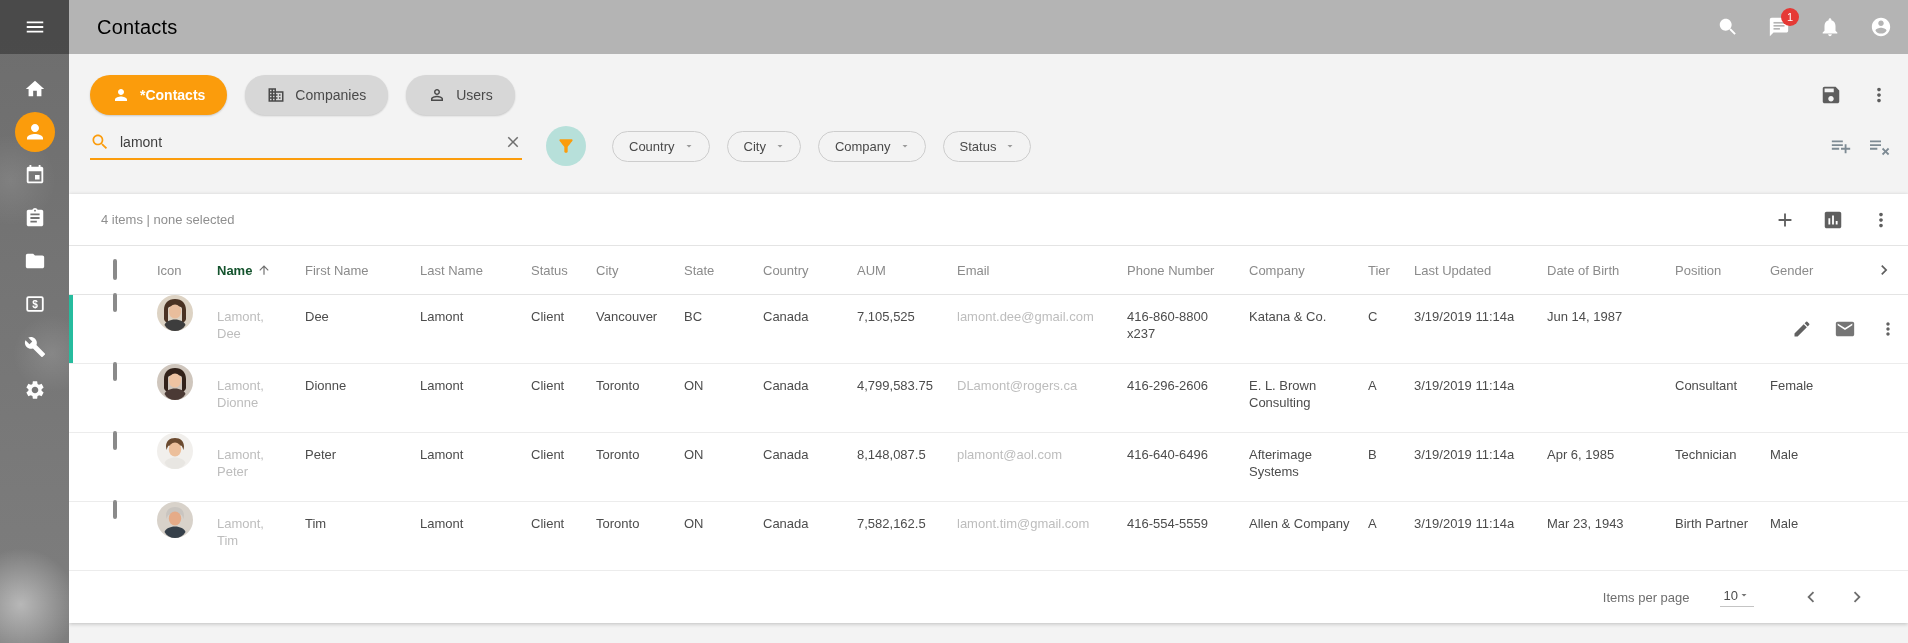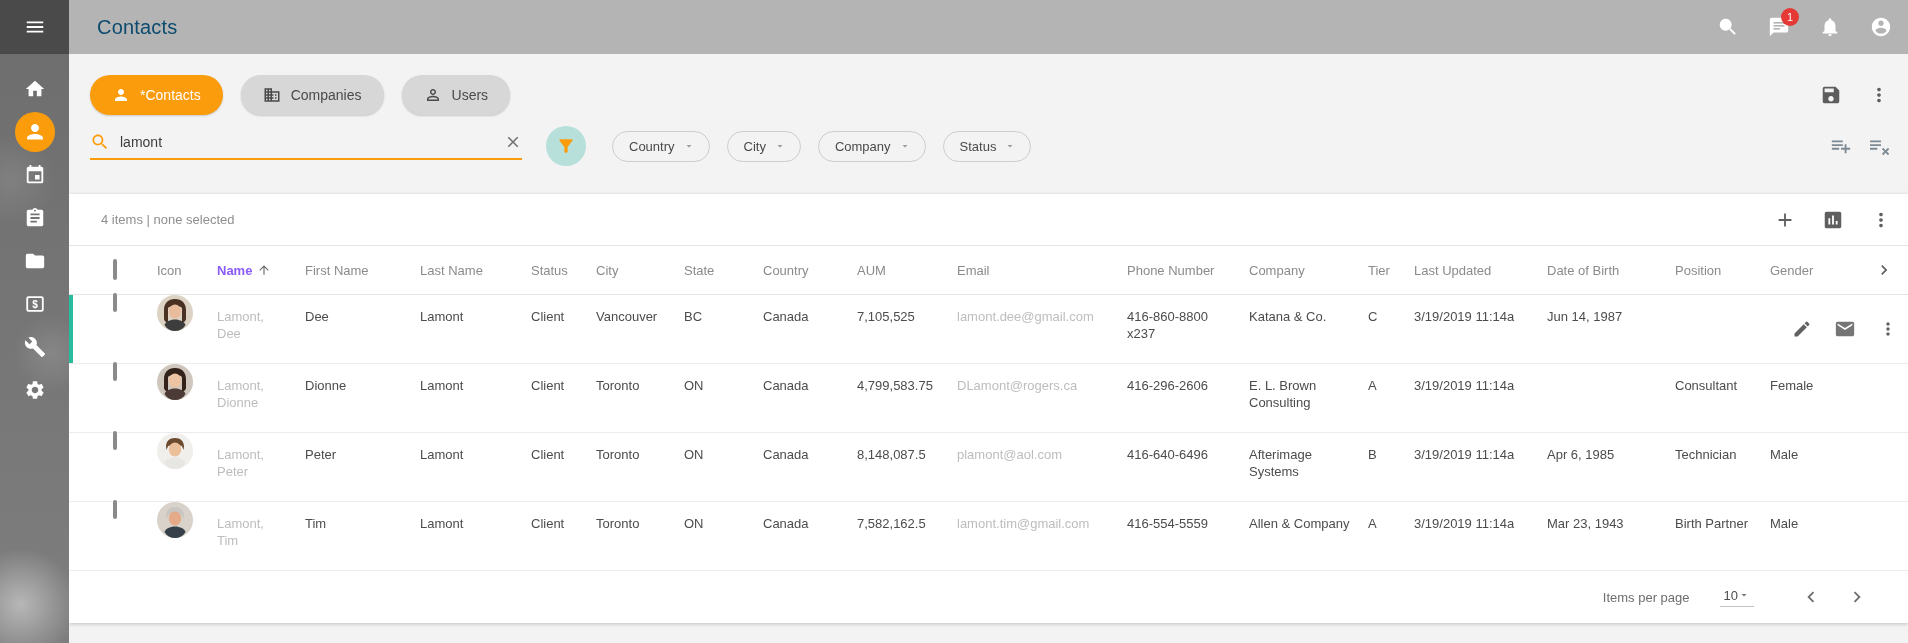--- a/index.html
+++ b/index.html
@@ -17,35 +17,35 @@
   .nav-items { display:flex; flex-direction:column; align-items:center; padding-top:13px; }
   .nav-item { width:69px; height:43px; display:flex; align-items:center; justify-content:center; cursor:pointer; color:#fff; }
   .nav-item svg { width:22px; height:22px; }
   .nav-active-circle { width:40px; height:40px; border-radius:50%; background:var(--accent,#fb9c0c);
     display:flex; align-items:center; justify-content:center; }
   .nav-active-circle svg { width:24px; height:24px; }
 
   
   .topbar { position:absolute; left:69px; top:0; right:0; height:54px; background:var(--topbar,#b4b4b4);
     display:flex; align-items:center; }
-  .topbar-title { color:#0c4a6e; font-size:20px; font-weight:500; padding-left:28px; letter-spacing:.2px; }
+  .topbar-title { color:#000000; font-size:20px; font-weight:500; padding-left:28px; letter-spacing:.2px; }
   .topbar-icons { margin-left:auto; display:flex; align-items:center; gap:29px; padding-right:16px; }
   .topbar-icons .tb-ic { position:relative; width:22px; height:22px; color:#fff; cursor:pointer; }
   .tb-ic svg { width:22px; height:22px; }
   .badge { position:absolute; top:-8px; right:-9px; min-width:18px; height:18px; border-radius:50%;
     background:var(--badge,#e53935); color:#fff; font-size:11px; display:flex; align-items:center; justify-content:center; }
 
   
   .content { position:absolute; left:69px; top:54px; right:0; bottom:0; background:var(--page,#f3f3f3); }
 
   .tabs-row { display:flex; align-items:center; gap:18px; padding:21px 18px 0 21px; }
   .pill { height:40px; border-radius:20px; display:flex; align-items:center; gap:10px; padding:0 22px;
     font-size:14px; cursor:pointer; background:#d7d7d7; color:#4a4a4a; box-shadow:0 1px 2px rgba(0,0,0,.18); }
   .pill svg { width:18px; height:18px; }
-  .pill.active { background:var(--accent,#fb9c0c); color:#fff; font-weight:400; }
+  .pill.active { background:var(--accent,#fb9c0c); color:#fff; font-weight:700; }
   .tabs-actions { margin-left:auto; display:flex; align-items:center; gap:26px; color:#5d5d5d; }
   .tabs-actions svg { width:22px; height:22px; cursor:pointer; }
 
   .search-row { display:flex; align-items:center; padding:14px 16px 0 21px; height:48px; }
   .search-field { display:flex; align-items:center; width:432px; border-bottom:2px solid var(--accent,#fb9c0c);
     padding-bottom:6px; }
   .search-field .mag { width:20px; height:20px; color:var(--accent,#fb9c0c); flex:0 0 auto; }
   .search-input { border:none; outline:none; background:transparent; font-size:14px; color:#3d3d3d;
     margin-left:10px; flex:1 1 auto; font-family:inherit; }
   .clear-x { width:18px; height:18px; color:#6f6f6f; cursor:pointer; flex:0 0 auto; }
@@ -65,21 +65,21 @@
   .card-toolbar { height:52px; display:flex; align-items:center; padding:0 16px 0 32px;
     border-bottom:1px solid #e4e4e4; }
   .summary { font-size:13px; color:#8f8f8f; }
   .card-toolbar-icons { margin-left:auto; display:flex; align-items:center; gap:26px; color:#5f5f5f; }
   .card-toolbar-icons svg { width:22px; height:22px; cursor:pointer; }
 
   .trow { display:grid; padding-left:44px; position:relative;
     grid-template-columns:44px 60px 88px 115px 111px 65px 88px 79px 94px 100px 170px 122px 119px 46px 133px 128px 95px 1fr; }
   .thead { height:49px; border-bottom:1px solid #e4e4e4; align-items:center; }
   .th { font-size:13px; color:#8b8b8b; padding-right:8px; white-space:nowrap; }
-  .th.sorted { color:#8b5cf6; font-weight:700; display:flex; align-items:center; gap:5px; }
+  .th.sorted { color:#14532d; font-weight:700; display:flex; align-items:center; gap:5px; }
   .th.sorted svg { width:14px; height:14px; color:#6f6f6f; }
   .thead-chevron { position:absolute; right:14px; top:50%; transform:translateY(-50%); width:20px; height:20px; color:#5f5f5f; cursor:pointer; }
 
   .tbody-row { height:69px; border-bottom:1px solid #ececec; font-size:13px; color:#4c4c4c; }
   .tbody-row:last-of-type { border-bottom:none; }
   .td { padding:13px 14px 0 0; line-height:17px; }
   .td.muted { color:#bdbdbd; }
   .cb { width:18px; height:18px; border:2px solid #8a8a8a; border-radius:2px; margin-top:2px; cursor:pointer; background:#fff; }
   .thead .cb { margin-top:0; }
   .tbody-row .cb { margin-top:11px; }

